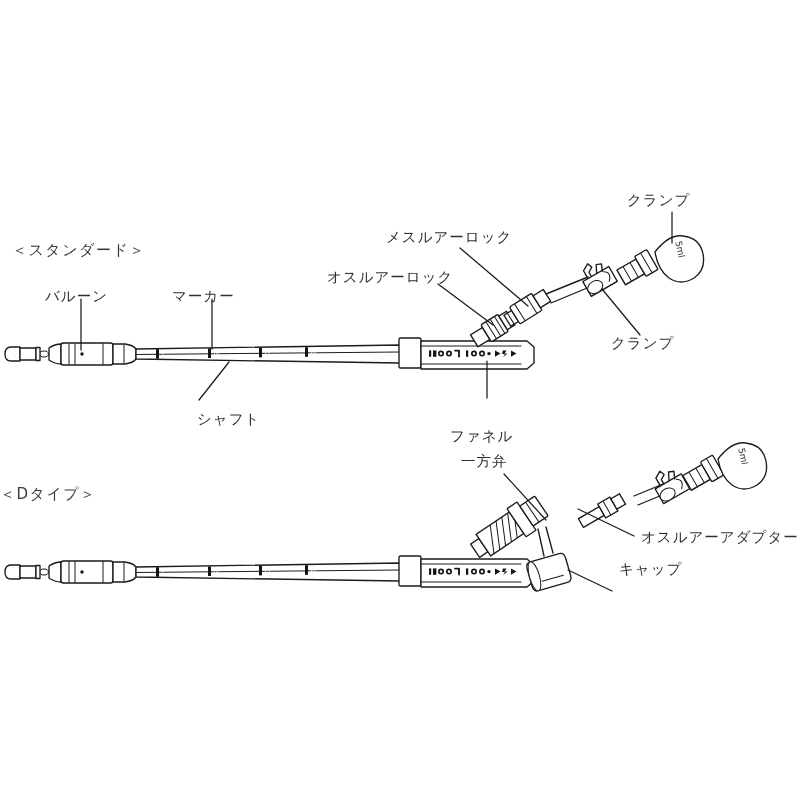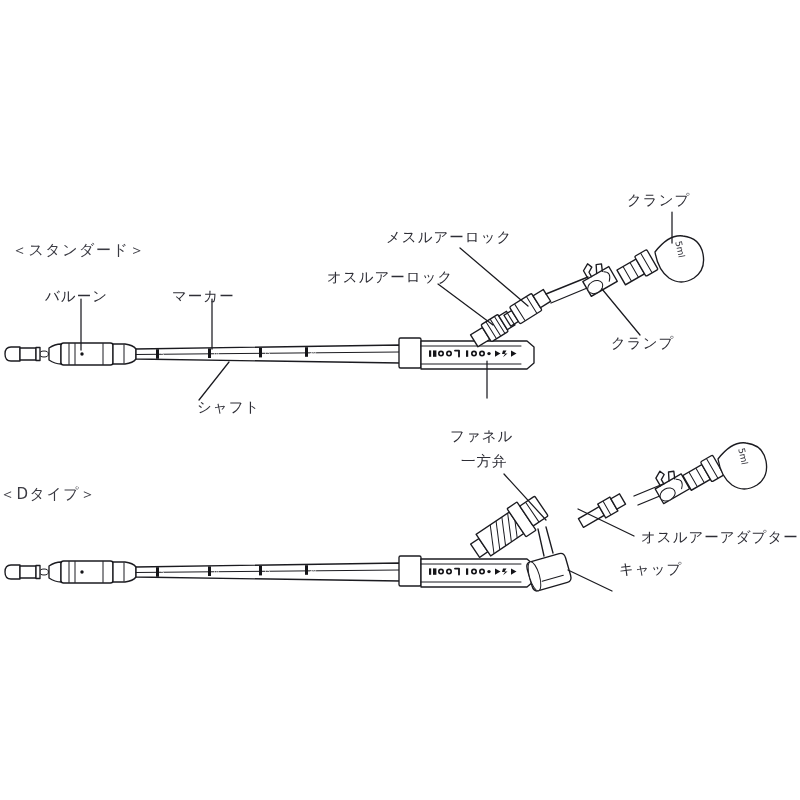--- a/index.html
+++ b/index.html
@@ -330,21 +330,21 @@
       </g>
     </g>
   </svg>
 
   <div class="lbl section-title" style="left:12px; top:222px;">＜スタンダード＞</div>
 
   <div class="lbl part-label" style="left:45px; top:287px;">バルーン</div>
 
   <div class="lbl part-label" style="left:172px; top:287px;">マーカー</div>
 
-  <div class="lbl part-label" style="left:197px; top:398px;">シャフト</div>
+  <div class="lbl part-label" style="left:197px; top:410px;">シャフト</div>
 
   <div class="lbl part-label" style="left:327px; top:268px;">オスルアーロック</div>
 
   <div class="lbl part-label" style="left:386px; top:228px;">メスルアーロック</div>
 
   <div class="lbl part-label" style="left:450px; top:411px;margin-top:16px;">ファネル</div>
 
   <div class="lbl part-label" style="left:627px; top:191px;">クランプ</div>
 
   <div class="lbl part-label" style="left:611px; top:334px;">クランプ</div>

